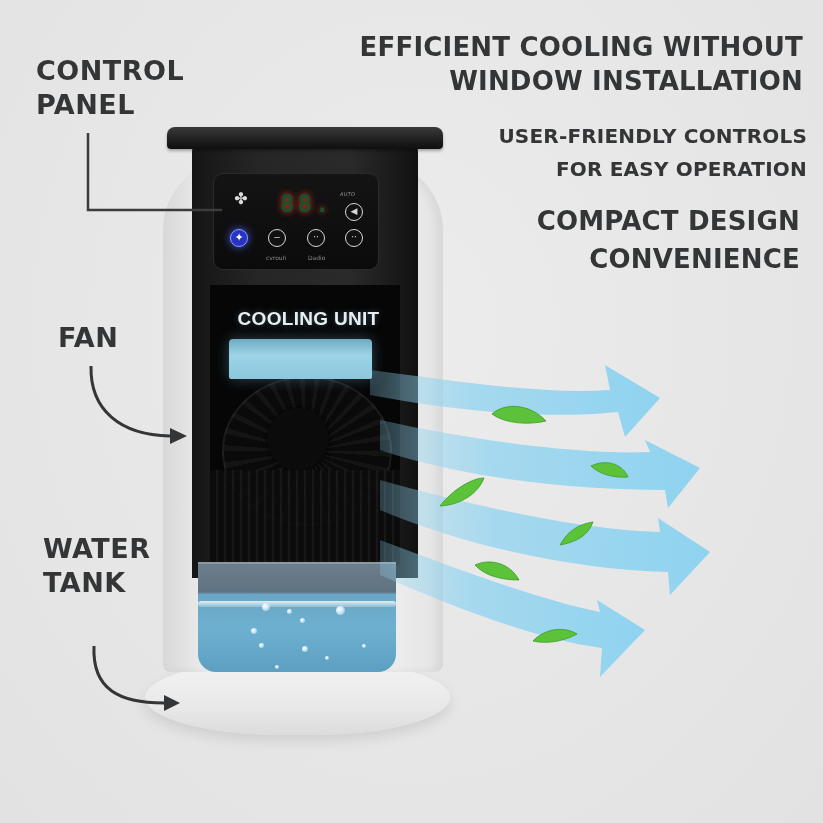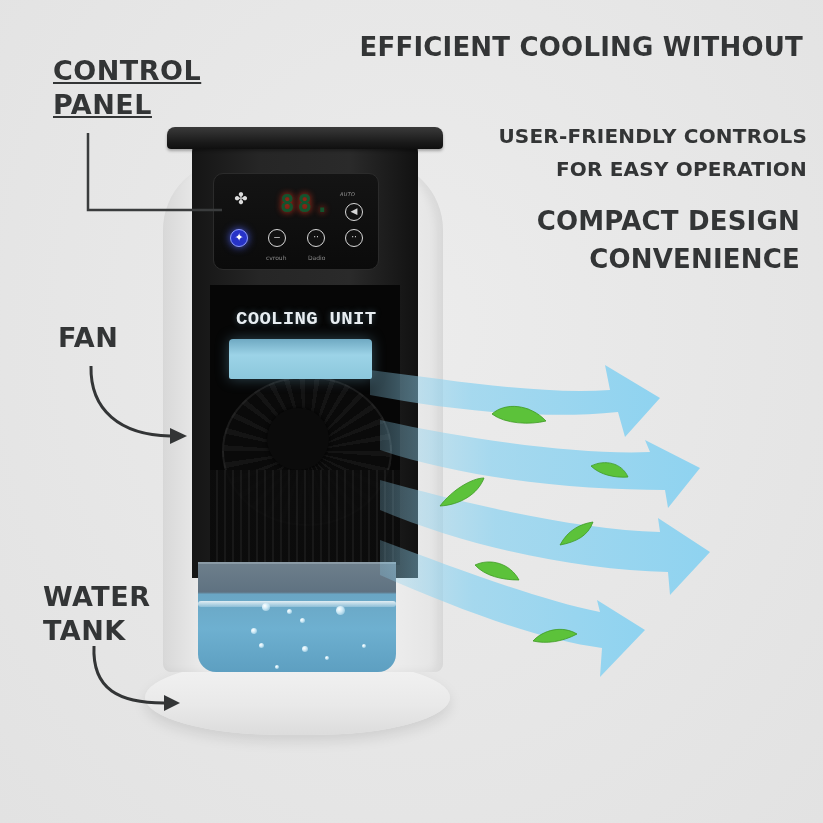--- a/index.html
+++ b/index.html
@@ -31,23 +31,23 @@
   
   .callout {
     position: absolute;
     font-weight: bold;
     color: #333536;
     font-size: 27px;
     line-height: 34px;
     letter-spacing: 0.5px;
     white-space: pre-line;
   }
-  .co-control { left: 53px; top: 54px; text-decoration: underline; }
+  .co-control { left: 36px; top: 54px; }
   .co-fan { left: 58px; top: 321px; }
-  .co-water { left: 43px; top: 580px; }
+  .co-water { left: 43px; top: 532px; }
 
   
   .white-shell {
     position: absolute;
     left: 163px; top: 160px; width: 280px; height: 512px;
     background: linear-gradient(90deg, #d8d8d8 0%, #f3f3f3 20%, #f7f7f7 60%, #e4e4e4 100%);
     border-radius: 70px 70px 8px 8px;
     box-shadow: inset -6px 0 10px rgba(0,0,0,0.06);
   }
   .base {
@@ -86,24 +86,24 @@
     border-radius: 50%;
     border: 2px solid rgba(60,60,60,0.35);
     background: repeating-conic-gradient(from 10deg at 50% 50%, #0a0a0a 0deg 8deg, #141414 8deg 12deg);
   }
   .fan-hub {
     position: absolute; left: 267px; top: 408px; width: 62px; height: 62px;
     border-radius: 50%; background: #0b0b0b;
     box-shadow: 0 0 4px rgba(0,0,0,0.8);
   }
   .cooling-label {
-    position: absolute; left: 236px; top: 308px; width: 165px;
+    position: absolute; left: 226px; top: 308px; width: 165px;
     color: #e8eef2; font-weight: bold; font-size: 19px; letter-spacing: 0.3px;
-    font-family: Liberation Mono, monospace;
-    text-align: left;
+    font-family: Liberation Sans, sans-serif;
+    text-align: center;
     text-shadow: 0 0 6px rgba(140,200,230,0.35);
   }
   .cooling-pad {
     position: absolute; left: 229px; top: 339px; width: 143px; height: 40px;
     background: linear-gradient(180deg, #6fa9c2 0%, #9cd3e7 40%, #8cc7dc 100%);
     border-radius: 4px 4px 2px 2px;
     box-shadow: 0 0 14px rgba(120,190,220,0.35);
   }
 
   
@@ -161,20 +161,21 @@
   
   svg.overlay { position: absolute; left: 0; top: 0; }
 </style>
 </head>
 <body>
 
 <div class="canvas">
 
   <div class="headline hl-1">
     <div>EFFICIENT COOLING WITHOUT</div>
+    <div>WINDOW INSTALLATION</div>
   </div>
   <div class="headline hl-2">
     <div>USER-FRIENDLY CONTROLS</div>
     <div>FOR EASY OPERATION</div>
   </div>
   <div class="headline hl-3">
     <span class="l1">COMPACT DESIGN</span>
     <span class="l3">CONVENIENCE</span>
   </div>
 

